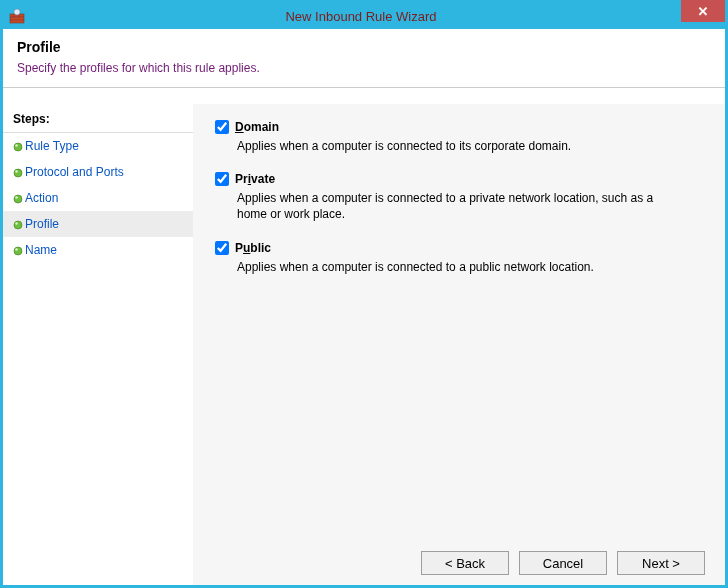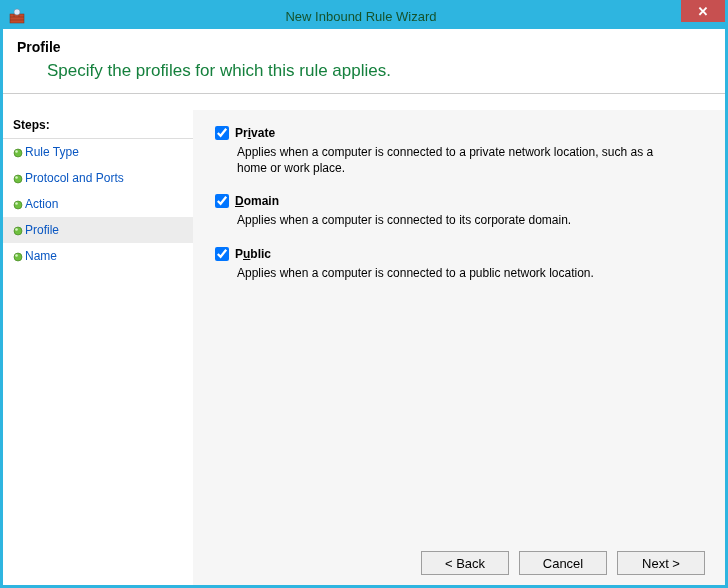--- a/index.html
+++ b/index.html
@@ -30,21 +30,21 @@
     margin-left: 6px;
     display: flex;
     align-items: center;
     justify-content: center;
   }
   .titlebar-title {
     position: absolute;
     left: 0;
     right: 6px;
     text-align: center;
-    color: #14532d;
+    color: #7f1d1d;
     font-size: 13px;
     pointer-events: none;
   }
   .title-close {
     position: absolute;
     right: 0;
     top: -3px;
     width: 44px;
     height: 22px;
     background: #c75050;
@@ -60,23 +60,22 @@
   .header-area {
     padding: 10px 14px 12px 14px;
     border-bottom: 1px solid #ccc;
   }
   .header-title {
     font-size: 14px;
     font-weight: bold;
     margin-bottom: 6px;
   }
   .header-desc {
-    font-size: 17px;
-    color: #15803d;
-    margin-left: 30px;
+    font-size: 12px;
+    color: #701a75;
   }
   .body-area {
     flex: 1;
     display: flex;
     overflow: hidden;
     margin-top: 16px;
   }
   .steps-panel {
     width: 190px;
     background: #fff;
@@ -224,30 +223,30 @@
             <span>Name</span>
           </div>
         </div>
     </div>
 
     <div class="content-panel">
       <div id="options-list">
           <div class="option-block">
             <div class="option-row">
               <input type="checkbox" checked="" style="">
+              <span class="option-label"><span></span><span class="ul">D</span><span>omain</span></span>
+            </div>
+            <div class="option-desc">Applies when a computer is connected to its corporate domain.</div>
+          </div>
+          <div class="option-block">
+            <div class="option-row">
+              <input type="checkbox" checked="" style="">
               <span class="option-label"><span>Pr</span><span class="ul">i</span><span>vate</span></span>
             </div>
             <div class="option-desc">Applies when a computer is connected to a private network location, such as a home or work place.</div>
-          </div>
-          <div class="option-block">
-            <div class="option-row">
-              <input type="checkbox" checked="" style="">
-              <span class="option-label"><span></span><span class="ul">D</span><span>omain</span></span>
-            </div>
-            <div class="option-desc">Applies when a computer is connected to its corporate domain.</div>
           </div>
           <div class="option-block">
             <div class="option-row">
               <input type="checkbox" checked="" style="">
               <span class="option-label"><span>P</span><span class="ul">u</span><span>blic</span></span>
             </div>
             <div class="option-desc">Applies when a computer is connected to a public network location.</div>
           </div>
         </div>
 

